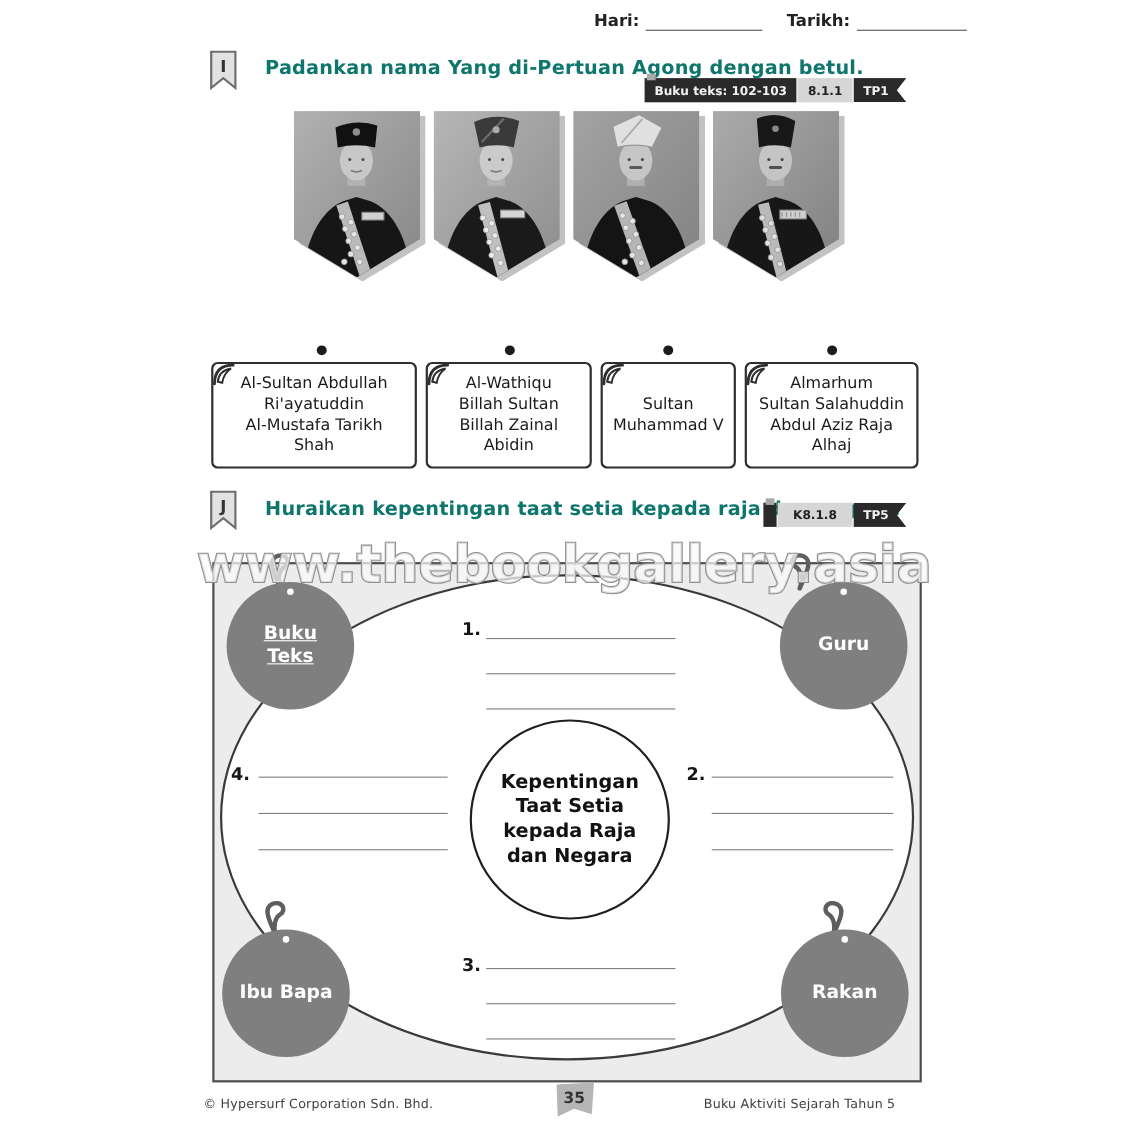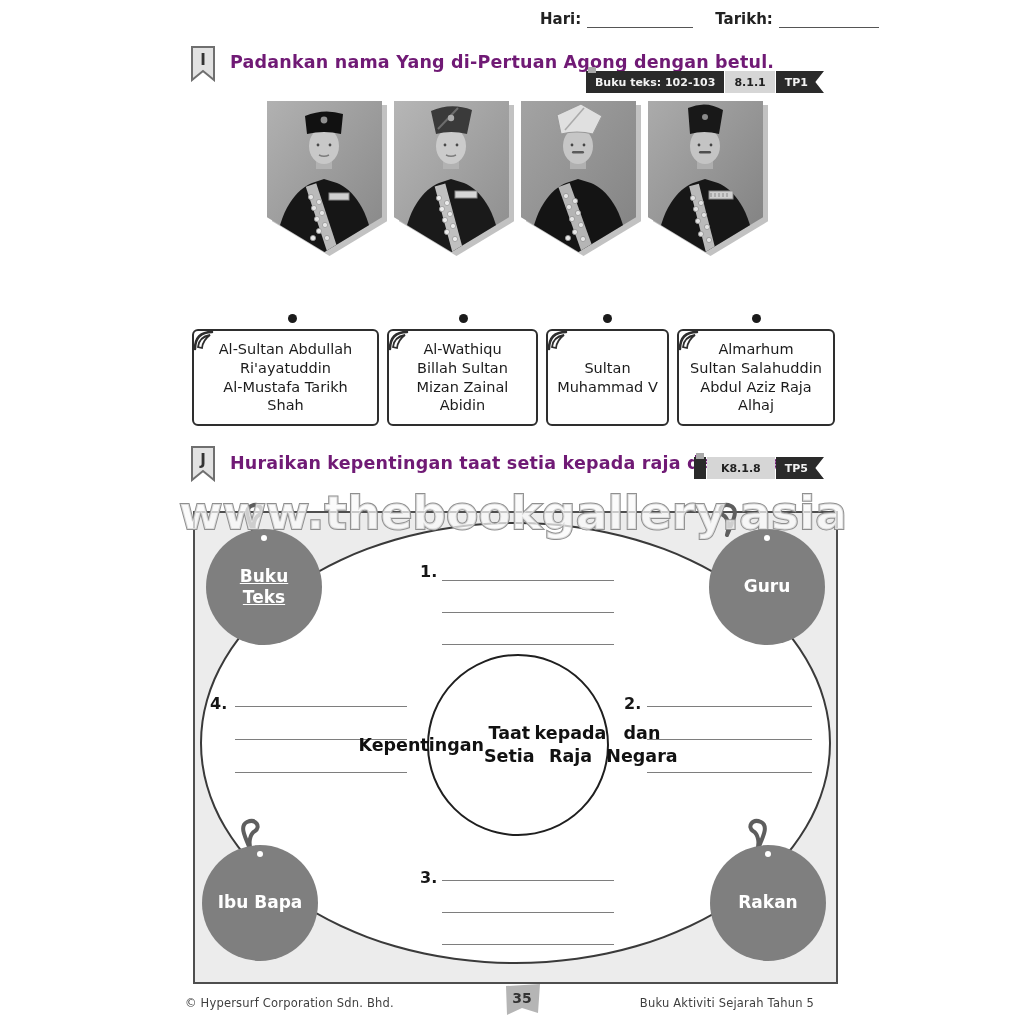--- a/index.html
+++ b/index.html
@@ -5,21 +5,21 @@
   html,body{margin:0;padding:0;background:#fff;}
   .page{position:relative;width:1000px;height:1024px;background:#fff;overflow:hidden;
         font-family:"DejaVu Sans","Liberation Sans",sans-serif;color:#1a1a1a;}
   .abs{position:absolute;}
 
   
   .hdr{top:10px;left:540px;font-size:15px;font-weight:600;color:#222;display:flex;align-items:flex-end;}
   .hdr .wline{display:inline-block;border-bottom:1.6px solid #555;height:16px;margin-left:6px;}
 
   
-  .sec-title{font-size:17.5px;font-weight:bold;color:#701a75;letter-spacing:.2px;}
+  .sec-title{font-size:17.5px;font-weight:bold;color:#0f766e;letter-spacing:.2px;margin-left:11px;}
   .marker{width:26px;height:36px;}
   .marker-letter{position:absolute;top:5px;left:0;width:26px;text-align:center;
                  font-size:15px;font-weight:bold;color:#333;}
 
   
   .badge{display:flex;align-items:stretch;height:22px;font-size:11px;font-weight:bold;gap:1px;}
   .badge .tab{position:absolute;top:-4px;left:2px;width:8px;height:6px;background:#a9a9a9;}
   .seg{display:flex;align-items:center;padding:0 9px;white-space:nowrap;}
   .seg.dark{background:#2a2a2a;color:#f2f2f2;}
   .seg.light{background:#d6d6d6;color:#222;}
@@ -40,21 +40,21 @@
   .card{border:2px solid #2e2e2e;border-radius:6px;background:#fff;height:93px;
         display:flex;flex-direction:column;align-items:center;justify-content:center;
         font-size:14.5px;line-height:1.28;color:#1b1b1b;text-align:center;}
   .card .fold{position:absolute;top:-1px;left:-1px;}
 
   
   .panel{left:193px;top:511px;width:645px;height:473px;background:#ececec;border:2px solid #4e4e4e;box-sizing:border-box;}
   .big-ellipse{position:absolute;left:5px;top:9px;right:5px;bottom:18px;background:#fff;
                border:2px solid #3a3a3a;border-radius:50%;}
   .center-circle{position:absolute;left:232px;top:141px;width:178px;height:178px;border-radius:50%;
-                 background:#fff;border:2.5px solid #1f1f1f;display:flex;flex-direction:row;
+                 background:#fff;border:2.5px solid #1f1f1f;display:flex;flex-direction:column;
                  align-items:center;justify-content:center;font-size:17.5px;font-weight:bold;
                  line-height:1.3;color:#111;text-align:center;}
   .bubble{position:absolute;width:116px;height:116px;border-radius:50%;background:#7f7f7f;
           display:flex;flex-direction:column;align-items:center;justify-content:center;
           font-size:17px;font-weight:bold;color:#fff;line-height:1.25;text-align:center;}
   .bubble .knot{position:absolute;top:6px;left:55px;width:6px;height:6px;border-radius:50%;background:#fff;}
   .string{position:absolute;width:38px;height:36px;}
   .num-label{position:absolute;font-size:16px;font-weight:bold;color:#161616;}
   .ans-line{position:absolute;height:0;border-bottom:1.6px solid #7e7e7e;}
 
@@ -250,21 +250,21 @@
     <span>Shah</span>
   </div>
 
   <div class="abs card" style="left:387px;top:329px;width:147px;">
     <svg class="fold" width="24" height="24" viewBox="0 0 24 24">
       <path d="M2,19 Q2,2 19,2" fill="#fff" stroke="#2e2e2e" stroke-width="2.5" stroke-linecap="round"></path>
       <path d="M5,17 Q6,7 17,5 Q10,10 9,18 Z" fill="#fff" stroke="#2e2e2e" stroke-width="1.8"></path>
     </svg>
     <span>Al-Wathiqu</span>
     <span>Billah Sultan</span>
-    <span>Mizan Zainal</span>
+    <span>Billah Zainal</span>
     <span>Abidin</span>
   </div>
 
   <div class="abs card" style="left:546px;top:329px;width:119px;">
     <svg class="fold" width="24" height="24" viewBox="0 0 24 24">
       <path d="M2,19 Q2,2 19,2" fill="#fff" stroke="#2e2e2e" stroke-width="2.5" stroke-linecap="round"></path>
       <path d="M5,17 Q6,7 17,5 Q10,10 9,18 Z" fill="#fff" stroke="#2e2e2e" stroke-width="1.8"></path>
     </svg>
     <span>Sultan</span>
     <span>Muhammad V</span>

